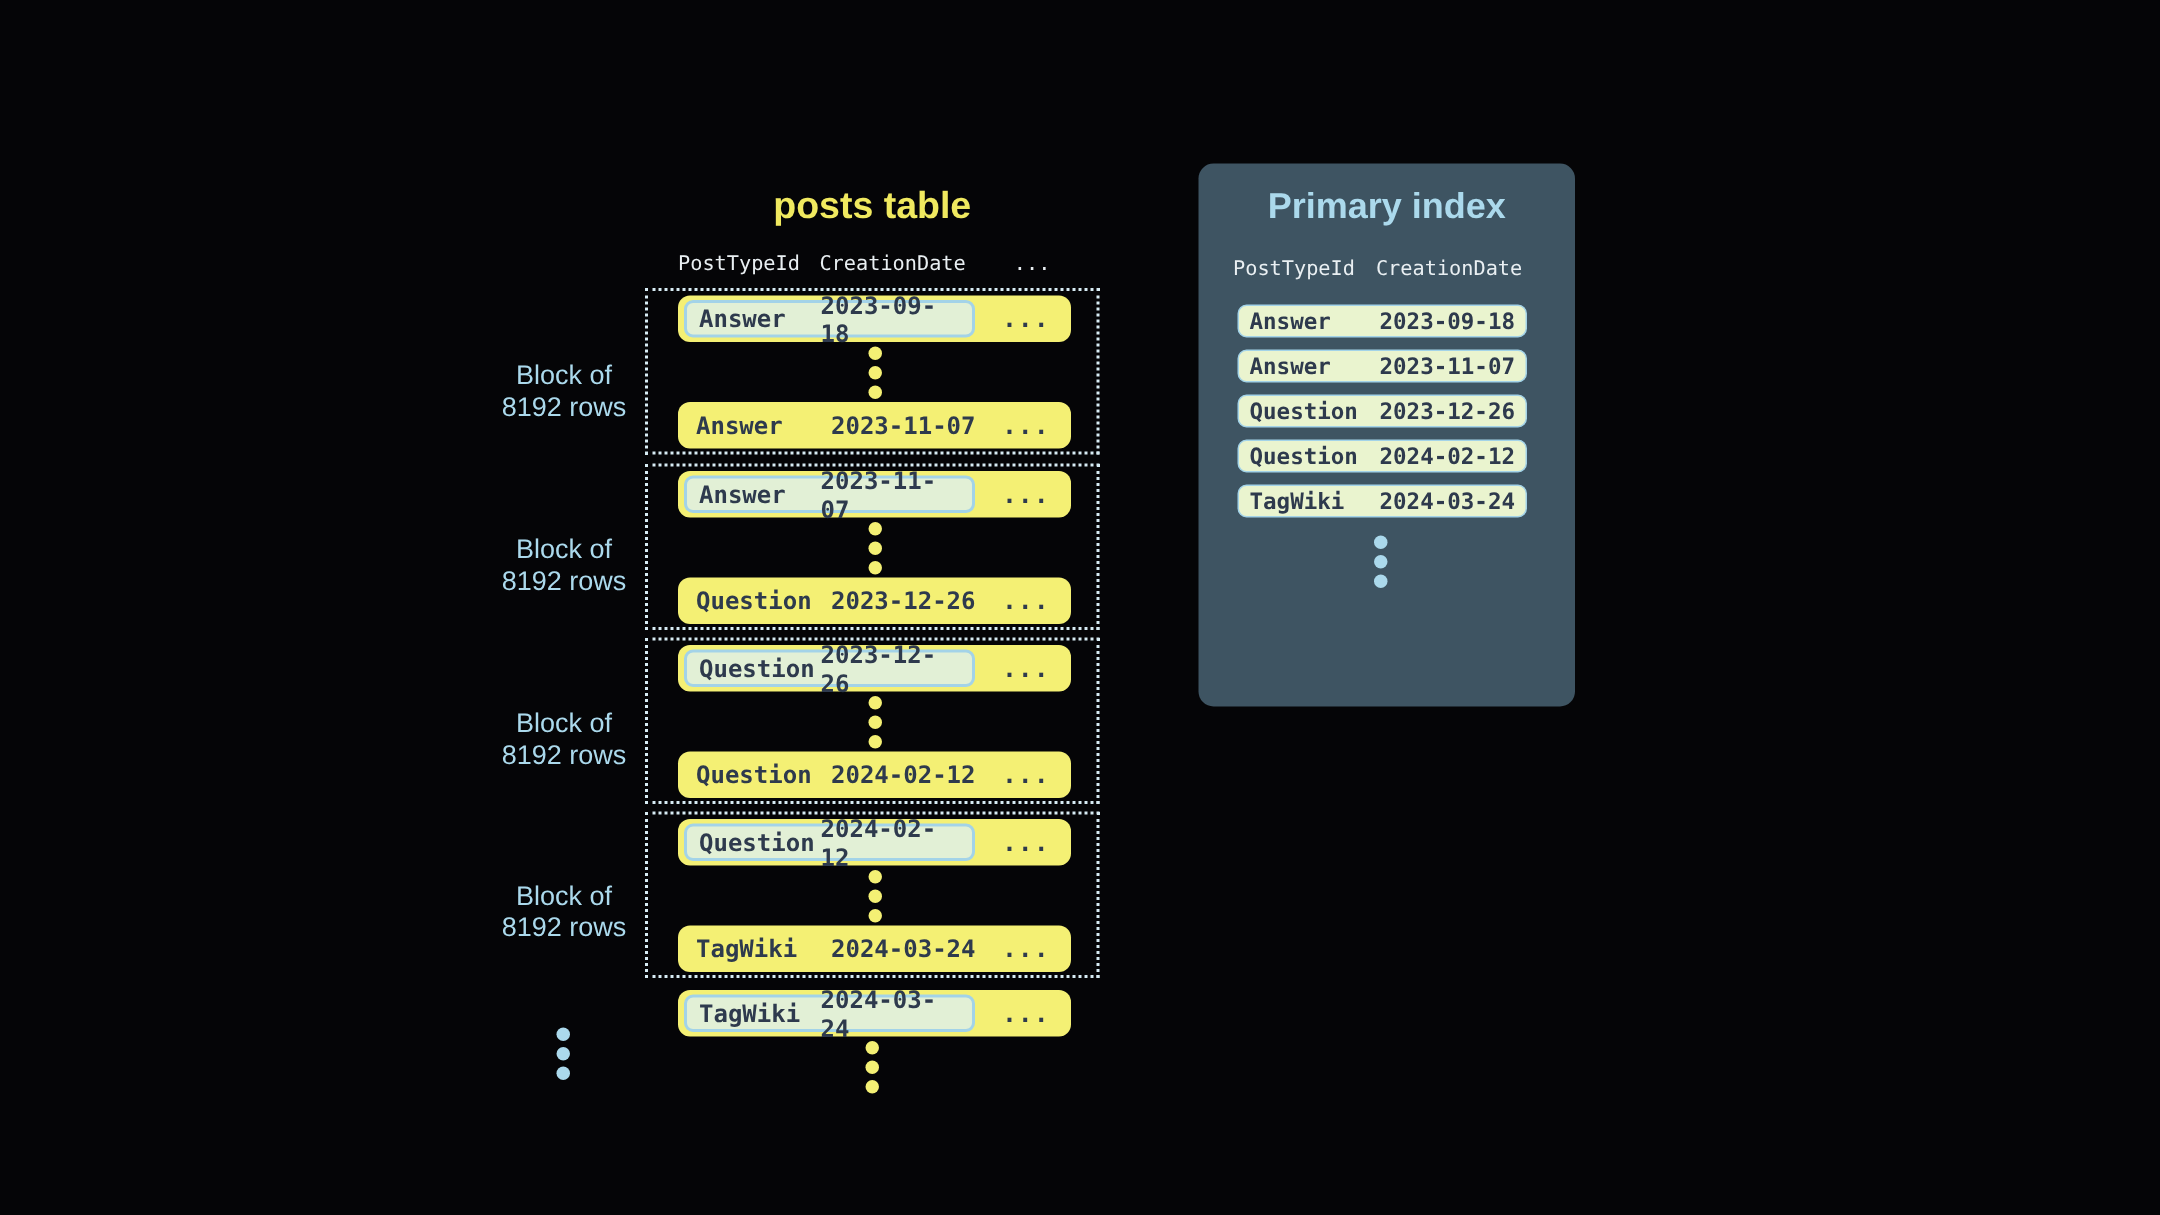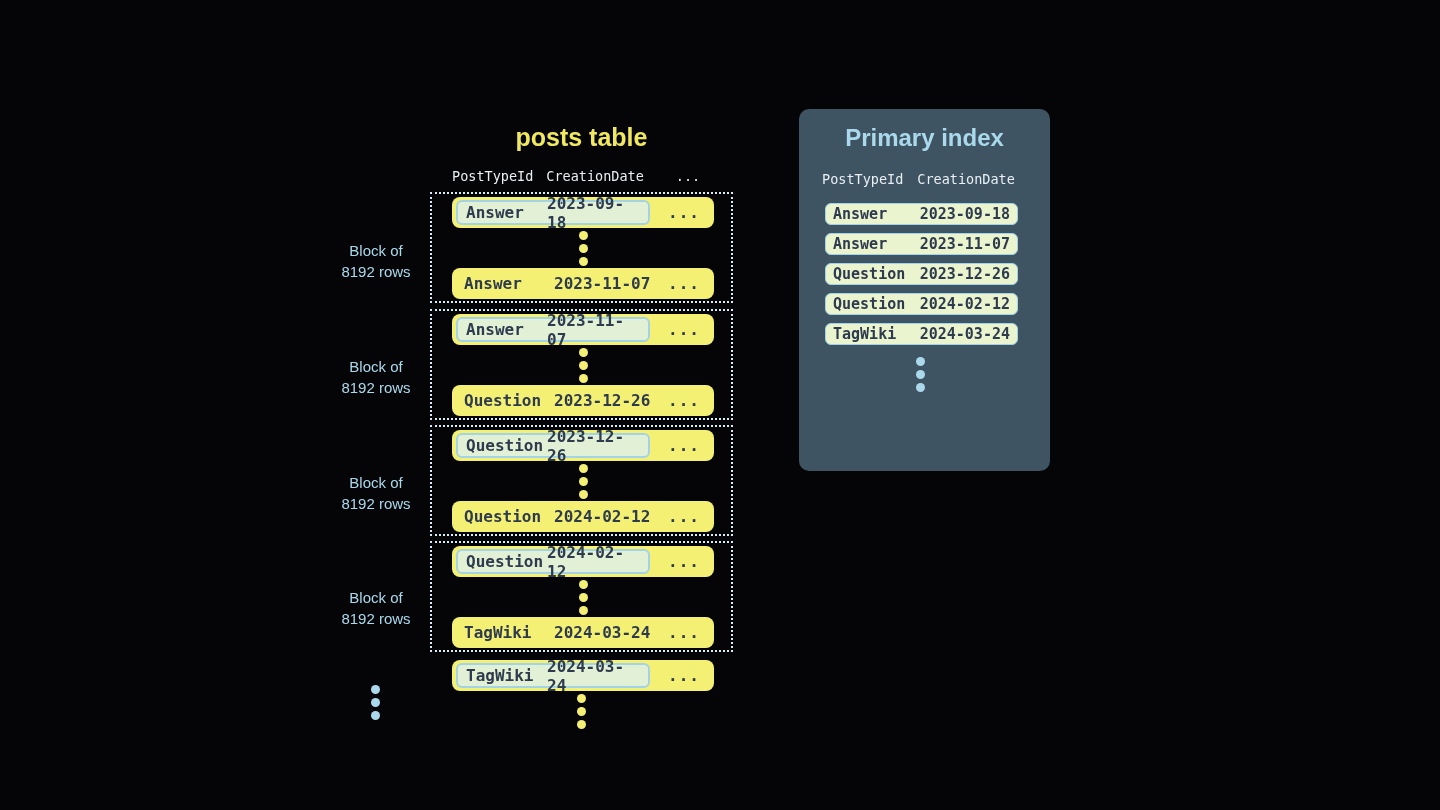--- a/index.html
+++ b/index.html
@@ -60,21 +60,21 @@
     background:var(--highlight-bg);
     border:2px solid var(--highlight-border);border-radius:6px;
     display:flex;align-items:center;padding:0 8px;
   }
   .hl-pill .type{width:84px;}
   .row.last .type{width:90px;}
   .row-ellipsis{margin-left:auto;padding-right:14px;letter-spacing:1px;}
 
   .block-label{
     position:absolute;left:306px;width:140px;text-align:center;
-    font-size:15px;line-height:21px;color:var(--light-blue);
+    font-size:18px;line-height:21px;color:var(--light-blue);
   }
   .bl1{top:240px;} .bl2{top:356px;} .bl3{top:472px;} .bl4{top:587px;}
 
   
   .vdots{position:absolute;display:flex;flex-direction:column;gap:4px;}
   .vdots .dot{width:9px;height:9px;border-radius:50%;}
   .vdots.yellow .dot{background:var(--yellow);}
   .vdots.blue .dot{background:var(--light-blue);}
   .block .vdots{left:147px;top:37px;}
   .vdots.table-bottom{left:577px;top:694px;}

